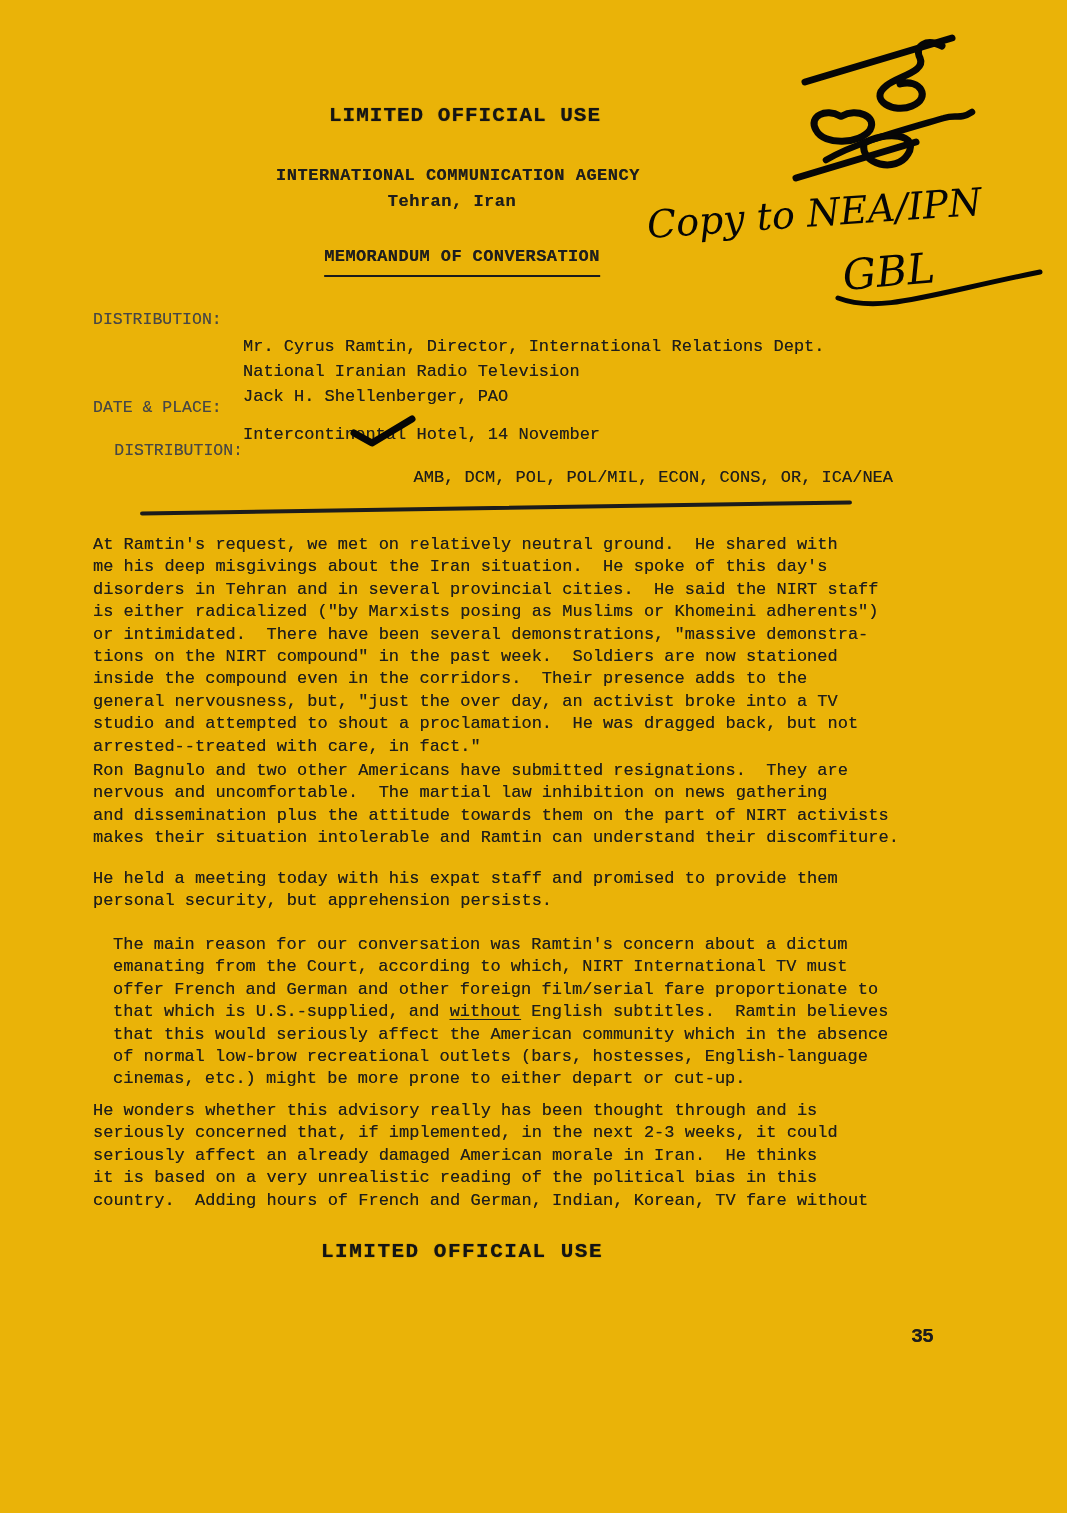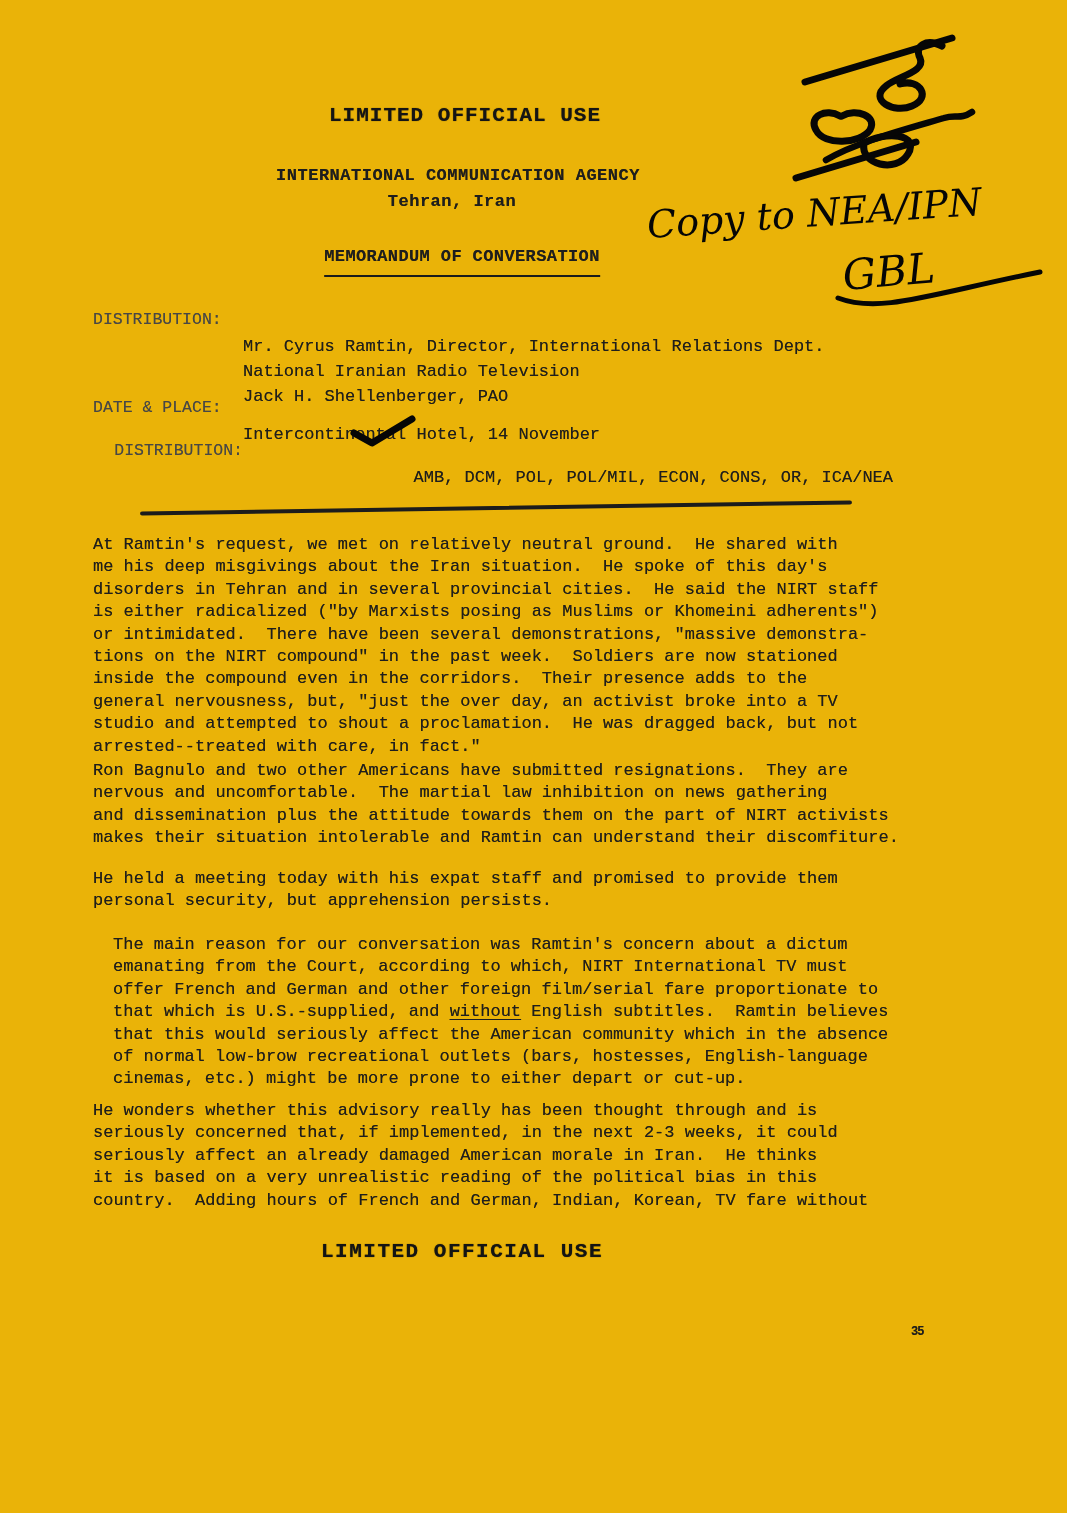--- a/index.html
+++ b/index.html
@@ -85,21 +85,21 @@
 
   .footer-classification {
     font-size: 21px;
     font-weight: bold;
     letter-spacing: 1.5px;
     color: #141414;
     text-shadow: 0 0 1px rgba(0,0,0,0.7);
   }
 
   .page-number {
-    font-size: 12px;
+    font-size: 20px;
     font-weight: bold;
     letter-spacing: -1px;
   }
 
   .hand-svg { position: absolute; pointer-events: none; }
   .hand-ink { stroke: #060606; fill: none; stroke-linecap: round; stroke-linejoin: round; }
   .hand-text {
     font-family: "DejaVu Serif", serif;
     font-style: italic;
     fill: #060606;

